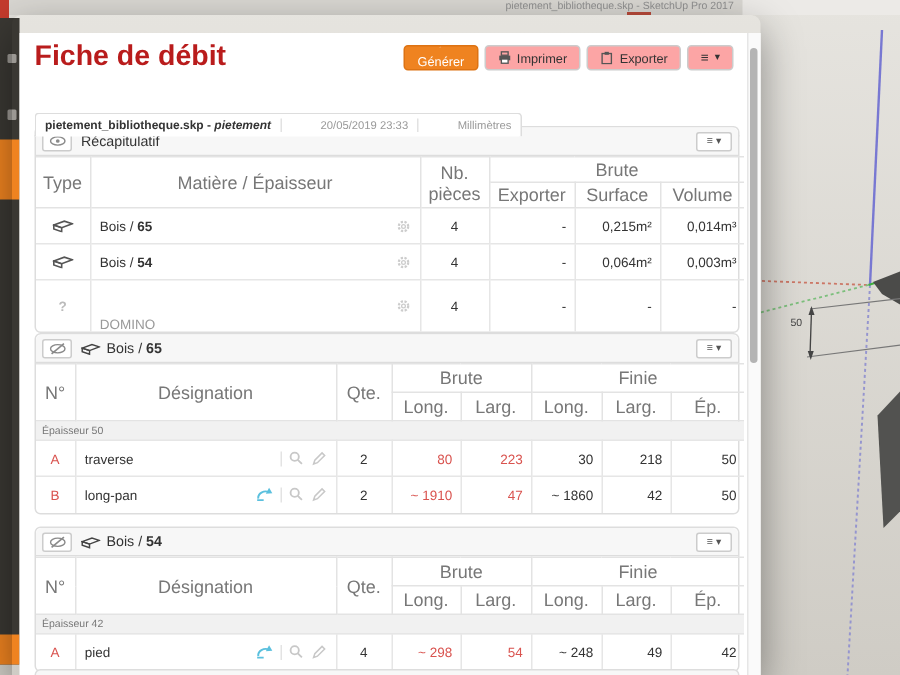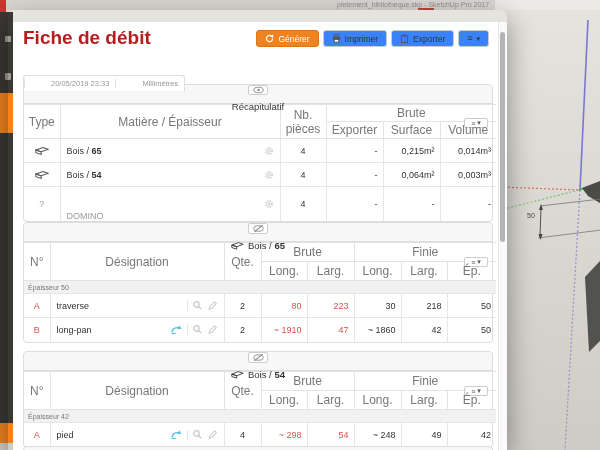--- a/index.html
+++ b/index.html
@@ -29,37 +29,37 @@
               background:linear-gradient(#f2f2f2,#d6d6d6); border-bottom:1px solid #b2b2b2;
               border-radius:6px 6px 0 0; font-size:8px; color:#4a4a4a; text-align:center; line-height:12px; }
   .dlg-body { position:absolute; left:5px; top:12px; width:494px; height:428px; background:#fff; }
   .scroll-track { position:absolute; right:0; top:0; width:9px; height:428px; background:#fafafa; border-left:1px solid #e6e6e6; }
   .scroll-thumb { position:absolute; right:2px; top:10px; width:5px; height:210px; background:#b4b4b4; border-radius:3px; }
 
   .page-title { position:absolute; left:10px; top:5px; font-size:19px; font-weight:bold; color:#b91c1c; }
 
   .toolbar { position:absolute; top:8px; right:18px; display:flex; gap:4px; }
   .btn { display:inline-flex; align-items:center; gap:4px; height:17px; padding:0 8px;
-         background:#3b82f6; border:1px solid #ccc; border-radius:3px; font-size:8.5px; color:#333; }
-  .btn-orange { background:#ef8320; border-color:#dd7313; color:#fff; }
+         background:#fca5a5; border:1px solid #ccc; border-radius:3px; font-size:8.5px; color:#333; }
+  .btn-orange { background:#ef8320; border-color:#dd7313; color:#fff;flex-direction:column; }
   .btn .glyph { font-size:9px; line-height:1; }
 
   .tabrow-line { position:absolute; left:10px; right:14px; top:68px; height:1px; background:#ddd; }
   .tab { position:absolute; left:10px; top:53px; height:16px; display:flex; align-items:center;
          background:#fff; border:1px solid #ddd; border-bottom:none; border-radius:3px 3px 0 0; z-index:2; }
   .tab-seg { padding:0 6px; font-size:8px; white-space:nowrap; }
   .tab-file { font-weight:bold; color:#333; }
   .tab-file i { font-style:italic; }
   .tab-meta { color:#999; font-size:7.5px; border-left:1px solid #e2e2e2;padding-left:26px; }
 
   
   .panel { position:absolute; left:10px; right:14px; background:#fff;
            border:1px solid #ddd; border-radius:4px; }
   .panel-head { height:19px; display:flex; align-items:center; gap:6px; padding:0 4px;
-                background:#f7f7f7; border-bottom:1px solid #ddd; border-radius:4px 4px 0 0;flex-direction:column; }
+                background:#f7f7f7; border-bottom:1px solid #ddd; border-radius:4px 4px 0 0; }
   .mini-btn { width:20px; height:13px; background:#fff; border:1px solid #ccc; border-radius:2px;
               display:inline-flex; align-items:center; justify-content:center; color:#8a8a8a; }
   .panel-title { font-size:9.5px; color:#333; display:flex; align-items:center; gap:4px; }
   .panel-title b { font-weight:bold; }
   .menu-btn { margin-left:auto; width:24px; height:13px; background:#fff; border:1px solid #ccc;
               border-radius:2px; display:inline-flex; align-items:center; justify-content:center;
               gap:2px; font-size:7px; color:#555; }
 
   table { width:100%; border-collapse:collapse; table-layout:fixed; }
   th { font-size:12px; font-weight:normal; color:#777; text-align:center; border:1px solid #e3e3e3; }
@@ -149,20 +149,21 @@
           <span>Exporter</span>
         </div>
         <div class="btn">
           <span class="glyph">≡</span>
           <span class="glyph" style="font-size:7px;">▾</span>
         </div>
       </div>
 
       <div class="tabrow-line"></div>
       <div class="tab">
+        <span class="tab-seg tab-file"><span>pietement_bibliotheque.skp - </span><i>pietement</i></span>
         <span class="tab-seg tab-meta">20/05/2019 23:33</span>
         <span class="tab-seg tab-meta">Millimètres</span>
       </div>
 
       <div class="panel" style="top:62px;">
         <div class="panel-head">
           <span class="mini-btn">
             <svg class="ic" width="11" height="8" viewBox="0 0 16 10">
               <ellipse cx="8" cy="5" rx="7" ry="4" fill="none" stroke="#8a8a8a" stroke-width="1.4"></ellipse>
               <circle cx="8" cy="5" r="1.8" fill="#8a8a8a"></circle>

